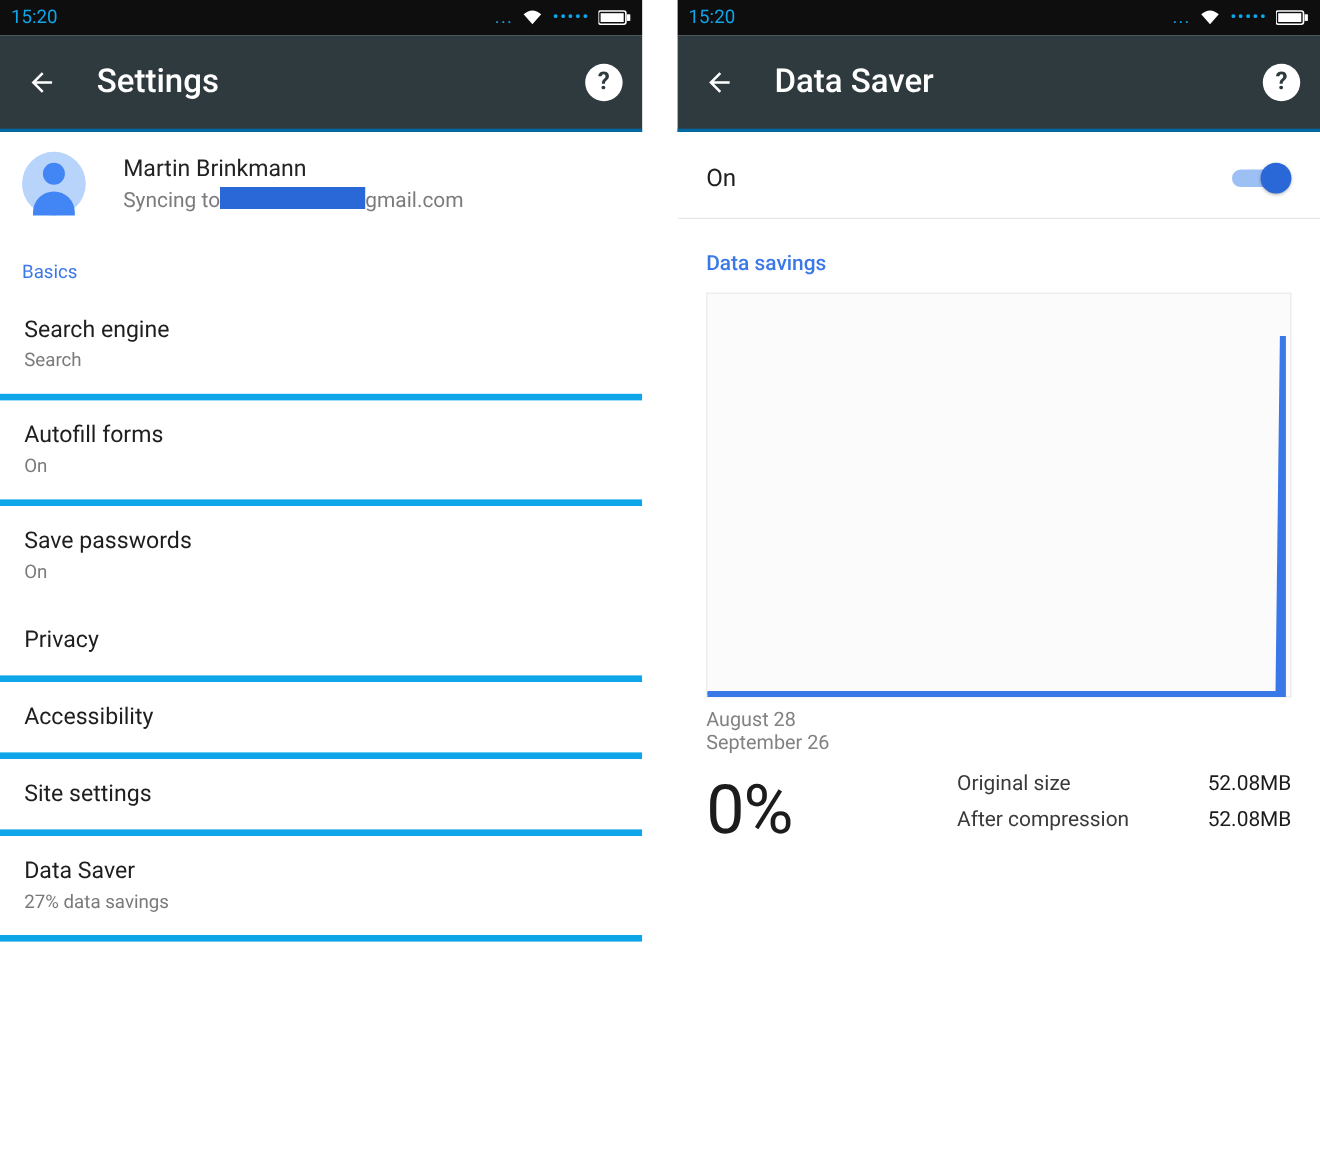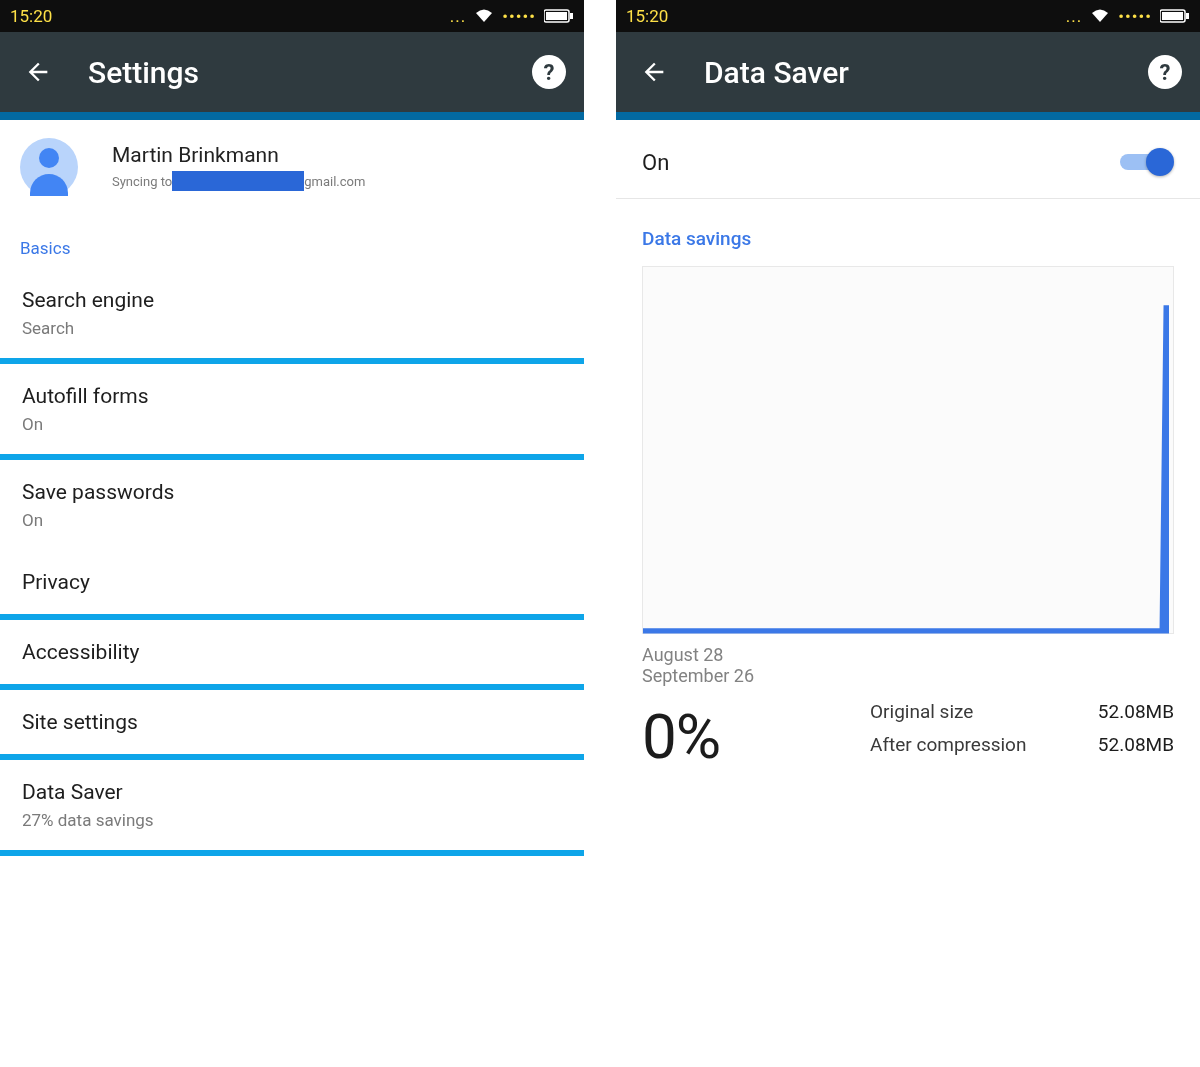--- a/index.html
+++ b/index.html
@@ -13,42 +13,42 @@
   .container { display: flex; width: 1200px; height: 1067px; }
   .phone { width: 584px; height: 100%; display: flex; flex-direction: column; background:#fff; }
   .phone.left { }
   .phone.right { margin-left: 16px; }
   .gap { width: 16px; background:#fff; }
 
   
   .statusbar {
     height: 32px;
     background: #0e0e0e;
-    color: #fde047;
+    color: #0ea5e9;
     display: flex;
     align-items: center;
     padding: 0 10px;
     font-size: 17px;
   }
   .statusbar .time { flex: 0 0 auto; }
   .statusbar .spacer { flex: 1; }
   .statusbar .icons { display: flex; align-items: center; gap: 8px; }
   .statusbar .dots { letter-spacing: 1px; }
   .statusbar .signal { letter-spacing: 1px; }
   .statusbar svg { display:block; }
 
   
   .appbar {
     height: 88px;
     background: #2f3a3f;
     color: #fff;
     display: flex;
     align-items: center;
     padding: 0 18px;
-    border-bottom: 8px solid #0369a1;
+    border-bottom: 3px solid #0369a1;
   }
   .appbar .back {
     width: 40px; height: 40px; display:flex; align-items:center; justify-content:center;
     margin-right: 30px;
   }
   .appbar .title {
     font-size: 30px;
     font-weight: 500;
     flex: 1;
   }
@@ -70,21 +70,21 @@
   }
   .avatar::before{
     content:""; position:absolute; width:20px; height:20px; border-radius:50%;
     background:#4285f4; left:19px; top:10px;
   }
   .avatar::after{
     content:""; position:absolute; width:38px; height:22px; border-radius:20px 20px 0 0;
     background:#4285f4; left:10px; bottom:0;
   }
   .profile .name { font-size: 21px; color:#222; }
-  .profile .sync { font-size: 13px; color:#7b7b7b; margin-top:4px; display:flex; align-items:center;}
+  .profile .sync { font-size: 19px; color:#7b7b7b; margin-top:4px; display:flex; }
   .profile .redact { display:inline-block; width:132px; height:20px; background:#2a67d7; margin: 0 0px; }
 
   .section-label {
     color:#3b78e7; font-size:17px; font-weight:400; padding: 20px 20px 10px 20px;
   }
   .row {
     padding: 20px 22px;
   }
   .row.bordered { border-bottom: 6px solid #0ea5e9; }
   .row-title { font-size: 21px; color:#1e1e1e; }

